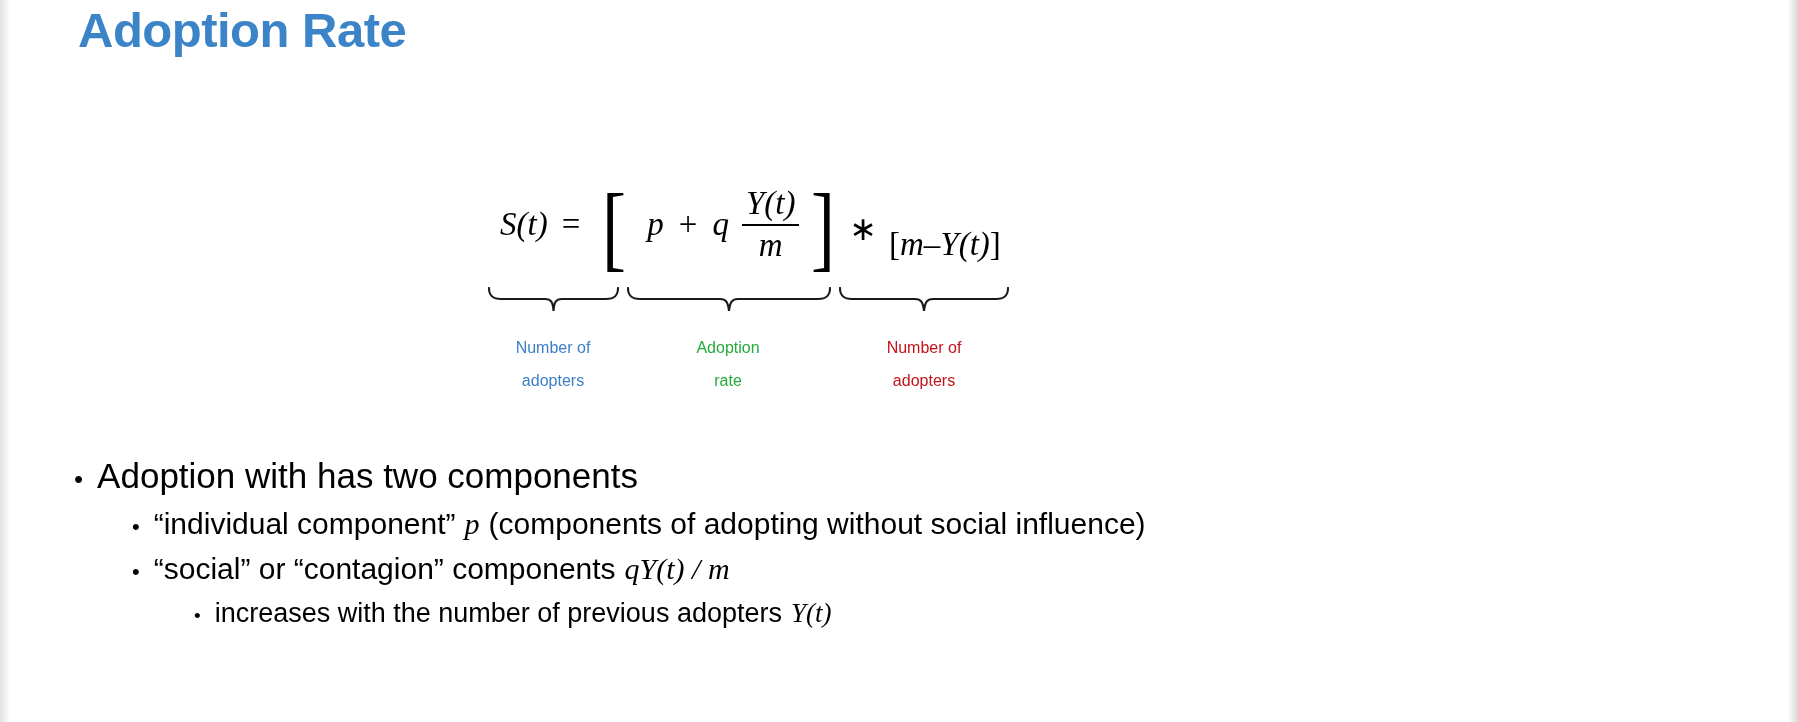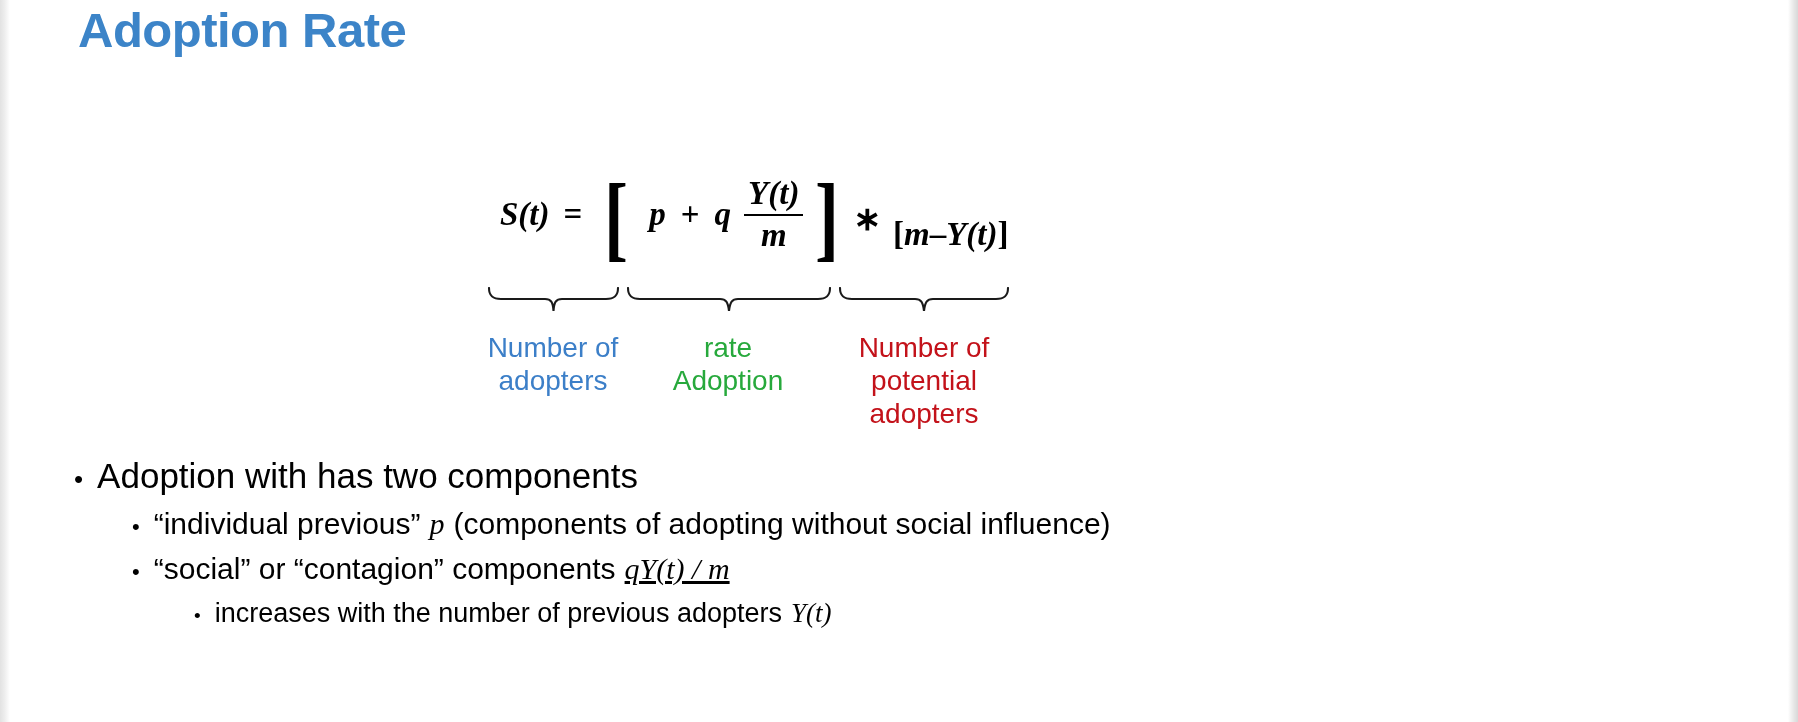--- a/index.html
+++ b/index.html
@@ -41,29 +41,28 @@
     font-weight: bold;
     color: #3c84c8;
     letter-spacing: -0.5px;
     font-family: "Liberation Sans", sans-serif;
   }
 
   
   .formula-block {
     position: absolute;
     left: 500px;
-    top: 176px;
+    top: 186px;
     display: flex;
     align-items: center;
     font-family: "Liberation Serif", serif;
     font-style: italic;
     color: #000000;
     font-size: 33px;
     white-space: nowrap;
-    font-weight: bold;
   }
   .formula-block .lhs { margin-right: 14px; }
   .formula-block .eq {
     font-style: normal;
     margin-right: 18px;
   }
   .bracket {
     font-style: normal;
     font-size: 96px;
     line-height: 0;
@@ -108,21 +107,21 @@
 
   
   .brace {
     position: absolute;
     height: 26px;
   }
   .brace svg { display: block; }
   .ann-label {
     position: absolute;
     text-align: center;
-    font-size: 28px;
+    font-size: 16px;
     line-height: 33px;
     font-family: "Liberation Sans", sans-serif;
   }
 
   
   .bullets {
     position: absolute;
     left: 70px;
     top: 452px;
     width: 1660px;
@@ -205,48 +204,47 @@
       <path d="M2 1 C2 9, 6 12, 14 12 L77 12 C83 12, 85 15, 86 24 C87 15, 89 12, 95 12 L158 12 C166 12, 170 9, 170 1" stroke="#1a1a1a" stroke-width="2.1" stroke-linecap="round" fill="none"></path>
     </svg>
   </div>
 
   <div class="ann-label" style="left:453px; top:331px; width:200px; color:#3c7fc8;">
     <div>Number of</div>
     <div>adopters</div>
   </div>
 
   <div class="ann-label" style="left:640px; top:331px; width:176px; color:#27a93c;">
+    <div>Adoption</div>
     <div>rate</div>
-    <div>Adoption</div>
   </div>
 
   <div class="ann-label" style="left:834px; top:331px; width:180px; color:#c3121a;">
     <div>Number of</div>
-    <div>potential</div>
     <div>adopters</div>
   </div>
 
   <div class="bullets">
 
     <div class="bullet-l1">
       <span class="dot">•</span>
       <span>Adoption with has two components</span>
     </div>
 
     <div class="bullet-l2">
       <span class="dot">•</span>
-      <span>“individual previous”</span>
+      <span>“individual component”</span>
       <span class="mathvar" style="margin:0 9px;">p</span>
       <span>(components of adopting without social influence)</span>
     </div>
 
     <div class="bullet-l2">
       <span class="dot">•</span>
       <span>“social” or “contagion” components</span>
-      <span class="mathvar" style="margin-left:9px;text-decoration:underline;">qY(t) / m</span>
+      <span class="mathvar" style="margin-left:9px;">qY(t) / m</span>
     </div>
 
     <div class="bullet-l3">
       <span class="dot">•</span>
       <span>increases with the number of previous adopters</span>
       <span class="mathvar" style="margin-left:9px;">Y(t)</span>
     </div>
 
   </div>
 

